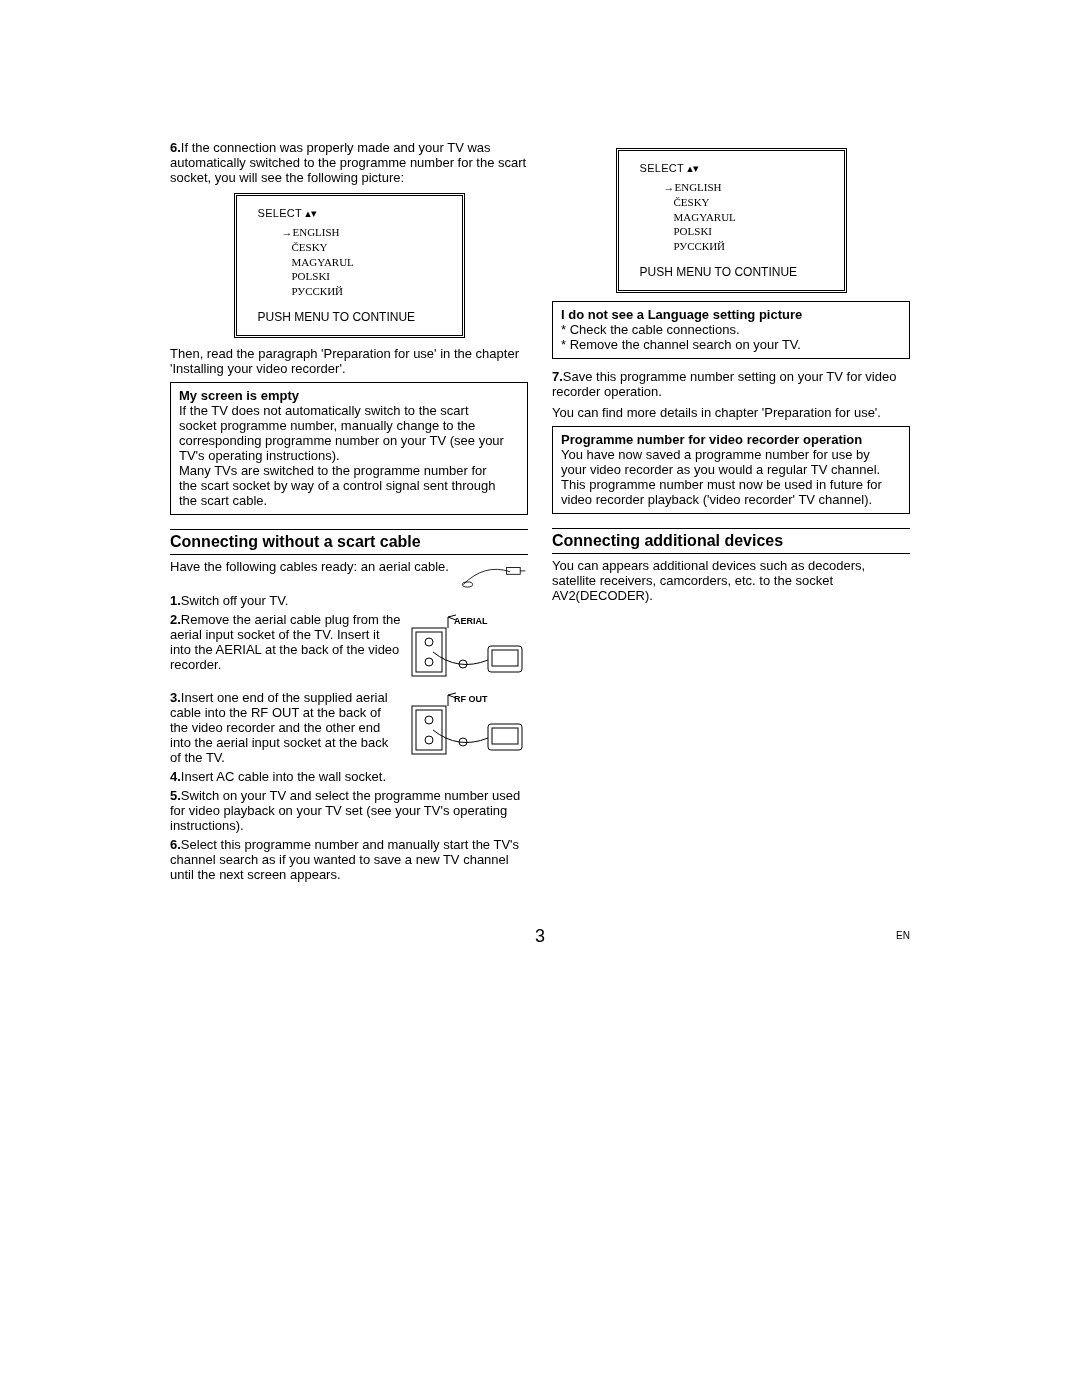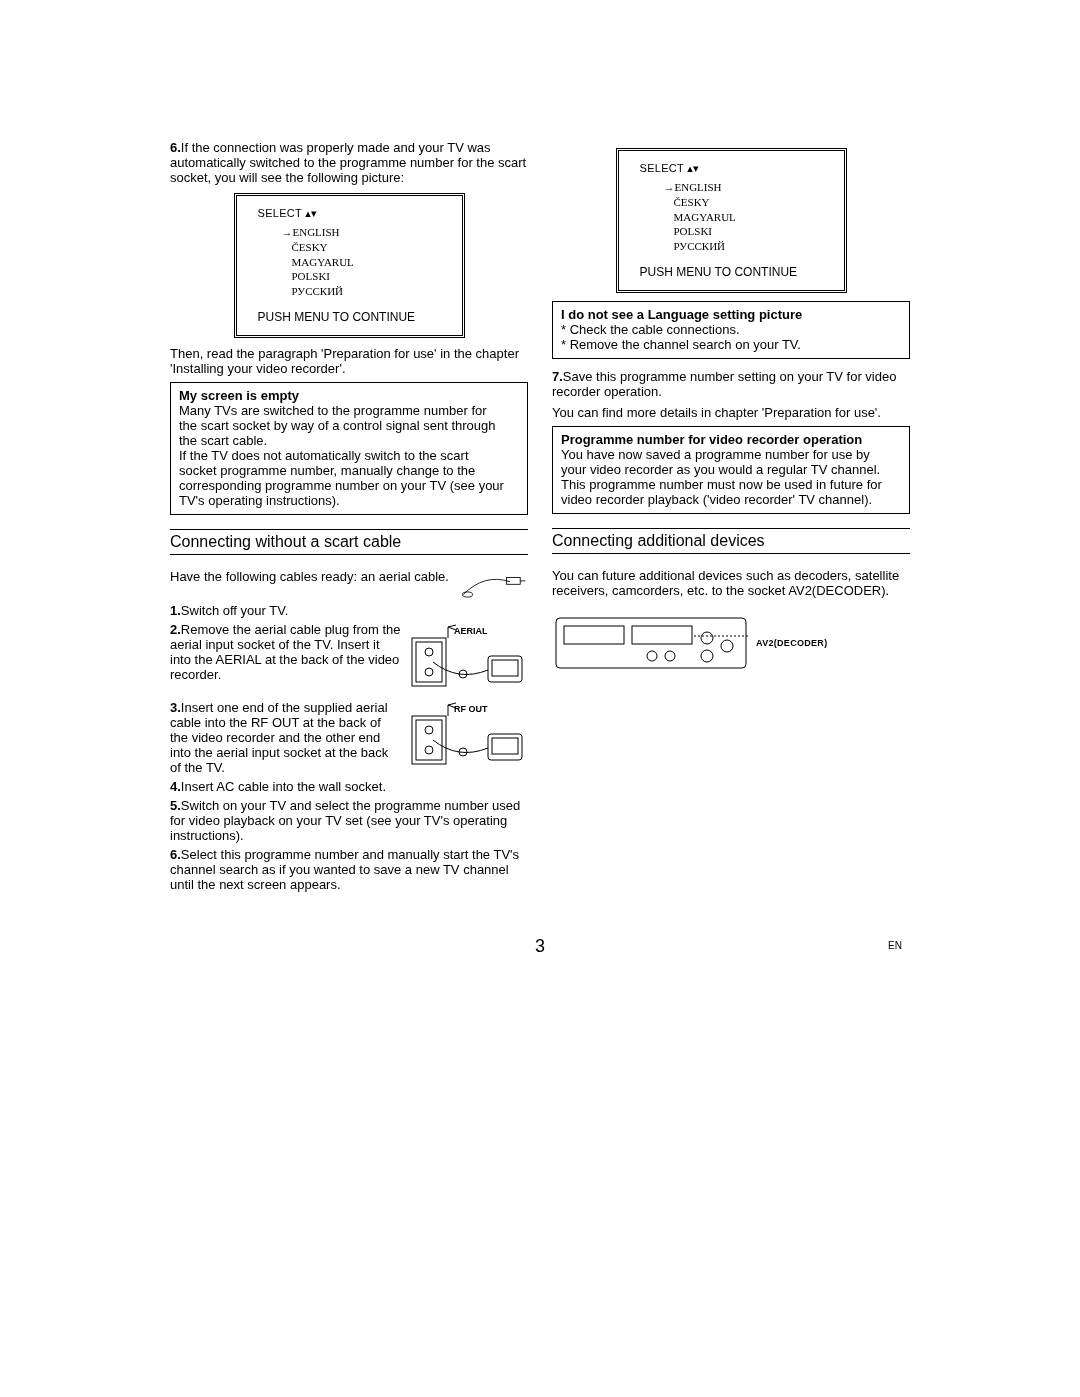--- a/index.html
+++ b/index.html
@@ -35,43 +35,43 @@
   .screen .langlist { padding: 4px 0 6px 24px; font-family: Liberation Serif, serif; }
   .screen .continue { font-size: 12px; padding-top:4px;}
   .infobox {
     border: 1px solid #000;
     padding: 5px 20px 6px 8px;
     margin: 6px 0 10px 0;
   }
   .infobox .title { font-weight: bold; }
   h2.section {
     font-size: 16px;
-    font-weight: normal;
+    font-weight: bold;
     border-top: 1.5px solid #000;
     border-bottom: 1.5px solid #000;
     padding: 3px 0;
-    margin: 14px 0 14px 0;
+    margin: 14px 0 4px 0;
   }
   .num { font-weight: bold; }
   .diagram {
     width: 120px;
     height: 74px;
     display: inline-block;
     flex-shrink: 0;
   }
   .cable-img { width:70px; height:34px; flex-shrink:0;}
   ol.steps { list-style: none; padding: 0; margin: 0; }
   ol.steps li { margin-bottom: 4px; }
   .footer {
     margin-top: 40px;
     position: relative;
     height: 30px;
   }
   .page-num { text-align:center; font-size:18px;}
-  .lang-code { position:absolute; right:8px; top:4px; font-size:10px;}
+  .lang-code { position:absolute; right:0; top:4px; font-size:10px;}
   .row-with-diagram { display:flex; gap:6px; align-items:flex-start;}
   .row-with-diagram .text { flex:1;}
   .av2-label { font-size:9px; font-weight:bold; letter-spacing:0.3px;}
   .diagram-wide { width: 100%; height: 80px;}
   .diag-label { font-size:9px; font-weight:bold;}
 </style>
 </head>
 <body>
 
 <div class="page">
@@ -91,22 +91,22 @@
           <div style="padding-left:10px;">POLSKI</div>
           <div style="padding-left:10px;">РУССКИЙ</div>
         </div>
         <div class="continue">PUSH MENU TO CONTINUE</div>
       </div>
 
       <div>Then, read the paragraph 'Preparation for use' in the chapter 'Installing your video recorder'.</div>
 
       <div class="infobox">
         <div class="title">My screen is empty</div>
+        <div>If the TV does not automatically switch to the scart socket programme number, manually change to the corresponding programme number on your TV (see your TV's operating instructions).</div>
         <div>Many TVs are switched to the programme number for the scart socket by way of a control signal sent through the scart cable.</div>
-        <div>If the TV does not automatically switch to the scart socket programme number, manually change to the corresponding programme number on your TV (see your TV's operating instructions).</div>
       </div>
 
       <h2 class="section">Connecting without a scart cable</h2>
 
       <div class="row-with-diagram">
         <div class="text">Have the following cables ready: an aerial cable.</div>
         <svg class="cable-img" viewBox="0 0 80 40">
           <path d="M5 30 Q 30 5 60 15" stroke="#000" stroke-width="1" fill="none"></path>
           <ellipse cx="10" cy="30" rx="6" ry="3" fill="none" stroke="#000"></ellipse>
           <rect x="56" y="10" width="16" height="8" fill="none" stroke="#000"></rect>
@@ -193,36 +193,22 @@
       </div>
       <div>You can find more details in chapter 'Preparation for use'.</div>
 
       <div class="infobox">
         <div class="title">Programme number for video recorder operation</div>
         <div>You have now saved a programme number for use by your video recorder as you would a regular TV channel. This programme number must now be used in future for video recorder playback ('video recorder' TV channel).</div>
       </div>
 
       <h2 class="section">Connecting additional devices</h2>
 
-      <div>You can future additional devices such as decoders, satellite receivers, camcorders, etc. to the socket AV2(DECODER).</div>
-
-      <div style="display:flex; align-items:center; gap:4px; margin-top:10px;">
-        <svg class="diagram-wide" style="width:200px; height:70px;" viewBox="0 0 200 70">
-          <rect x="4" y="10" width="190" height="50" rx="4" fill="none" stroke="#000"></rect>
-          <rect x="12" y="18" width="60" height="18" fill="none" stroke="#000"></rect>
-          <rect x="80" y="18" width="60" height="18" fill="none" stroke="#000"></rect>
-          <circle cx="100" cy="48" r="5" fill="none" stroke="#000"></circle>
-          <circle cx="118" cy="48" r="5" fill="none" stroke="#000"></circle>
-          <circle cx="155" cy="30" r="6" fill="none" stroke="#000"></circle>
-          <circle cx="155" cy="48" r="6" fill="none" stroke="#000"></circle>
-          <circle cx="175" cy="38" r="6" fill="none" stroke="#000"></circle>
-          <path d="M142 28 L198 28" stroke="#000" stroke-dasharray="2,2" fill="none"></path>
-        </svg>
-        <span class="av2-label">AV2(DECODER)</span>
-      </div>
+      <div>You can appears additional devices such as decoders, satellite receivers, camcorders, etc. to the socket AV2(DECODER).</div>
+
 
     </div>
   </div>
 
   <div class="footer">
     <div class="page-num">3</div>
     <div class="lang-code">EN</div>
   </div>
 </div>
 

